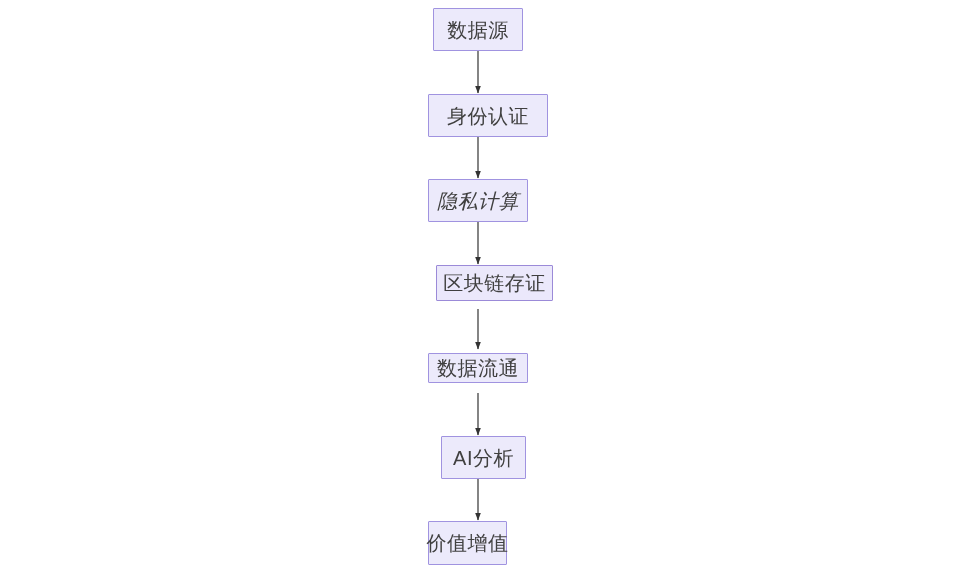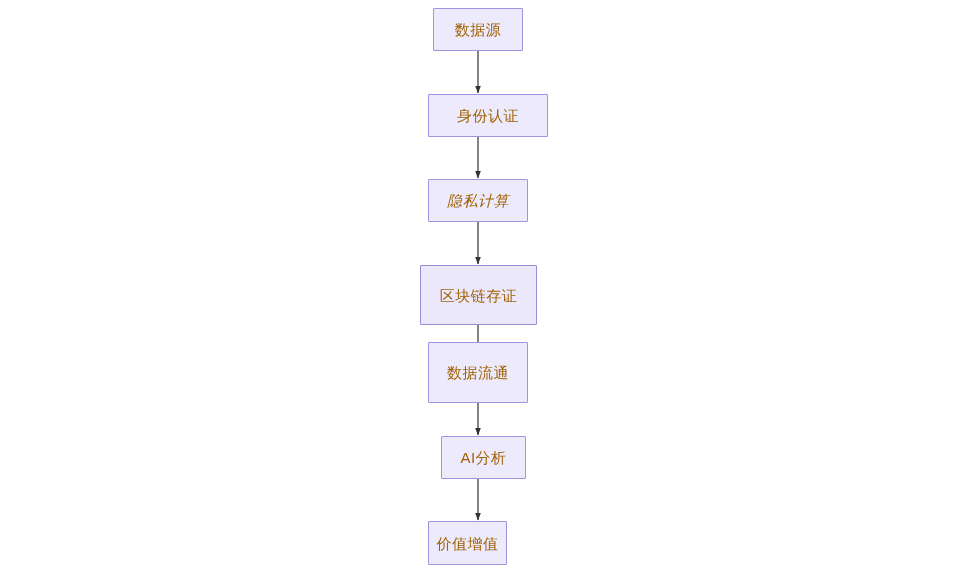--- a/index.html
+++ b/index.html
@@ -19,22 +19,22 @@
   }
   .flow-node {
     position: absolute;
     box-sizing: border-box;
     background: #ECEAFB;
     border: 1px solid #A093E0;
     border-radius: 1px;
     display: flex;
     align-items: center;
     justify-content: center;
-    color: #a16207;
-    font-size: 15px;
+    color: #404040;
+    font-size: 20px;
     line-height: 1;
     letter-spacing: 0.5px;
     white-space: nowrap;
   }
   .flow-node.highlight {
     border-color: #9b8ad8;
     border-width: 1.5px;
     background: #EBE8FB;
   }
   .node-label {
@@ -74,24 +74,24 @@
   <div id="nodes-group">
       <div class="flow-node" style="left: 433px; top: 8px; width: 90px; height: 43px;">
         <span class="node-label">数据源</span>
       </div>
       <div class="flow-node" style="left: 428px; top: 94px; width: 120px; height: 43px;">
         <span class="node-label">身份认证</span>
       </div>
       <div class="flow-node" style="left: 428px; top: 179px; width: 100px; height: 43px; font-style: italic;">
         <span class="node-label">隐私计算</span>
       </div>
-      <div class="flow-node highlight" style="left: 420px; top: 265px; width: 117px; height: 60px; text-align: right;">
+      <div class="flow-node highlight" style="left: 436px; top: 265px; width: 117px; height: 36px; text-align: right;">
         <span class="node-label">区块链存证</span>
       </div>
-      <div class="flow-node" style="left: 428px; top: 342px; width: 100px; height: 61px;">
+      <div class="flow-node" style="left: 428px; top: 353px; width: 100px; height: 30px;">
         <span class="node-label">数据流通</span>
       </div>
       <div class="flow-node" style="left: 435px; top: 436px; width: 85px; height: 43px; margin-left: 6px;">
         <span class="node-label">AI分析</span>
       </div>
       <div class="flow-node" style="left: 428px; top: 521px; width: 79px; height: 44px;">
         <span class="node-label">价值增值</span>
       </div>
     </div>
 

